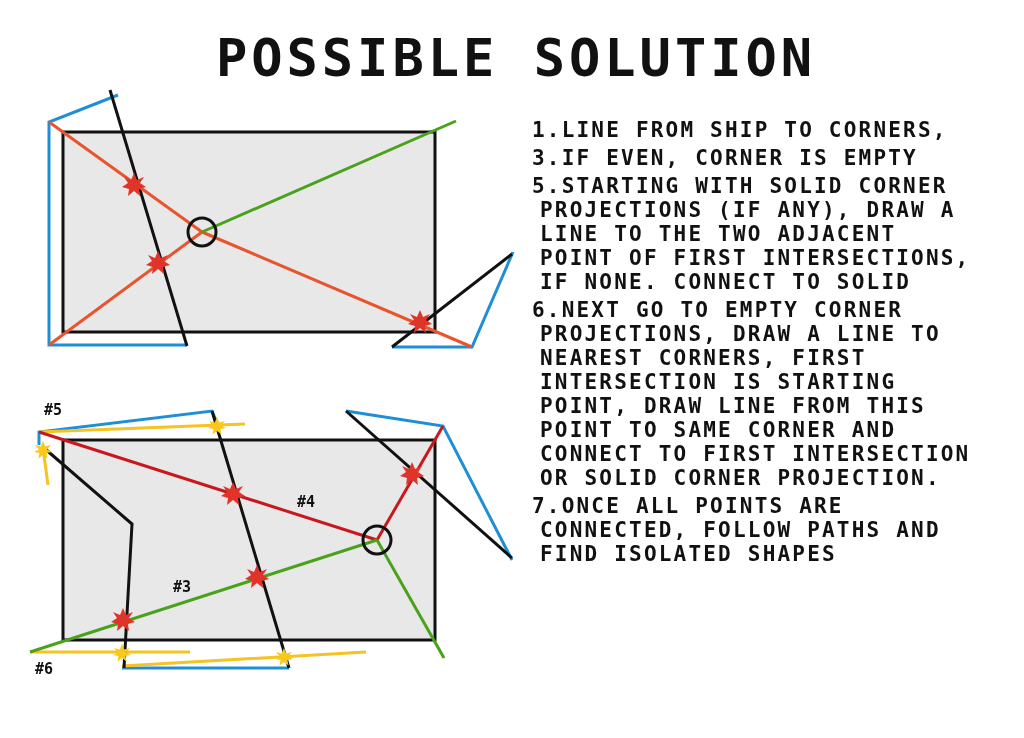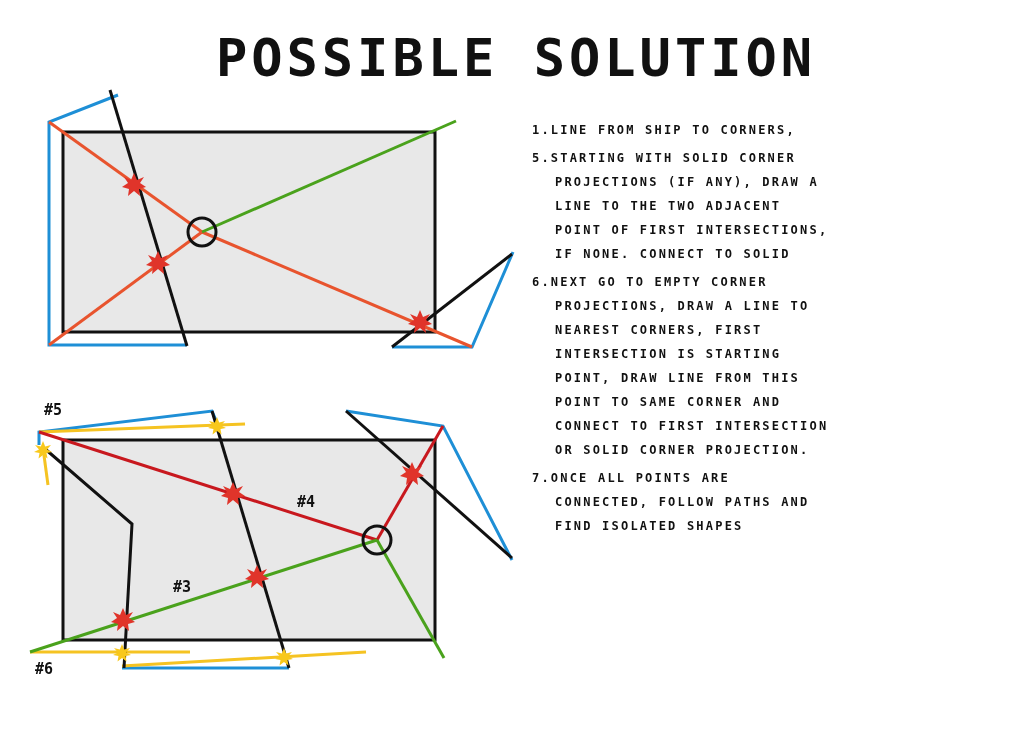--- a/index.html
+++ b/index.html
@@ -1,22 +1,22 @@
 <!DOCTYPE html>
 <html><head>
 <meta charset="utf-8">
 <style>
   html, body { margin: 0; padding: 0; background: #ffffff; }
   body { width: 1024px; height: 738px; position: relative; overflow: hidden; font-family: "DejaVu Sans Mono", monospace; color: #111; }
   .title { position: absolute; left: 4px; top: 28px; width: 1024px; text-align: center; font-family: "DejaVu Sans Mono", monospace; font-weight: bold; font-size: 52px; letter-spacing: 4px; color: #111; }
   .diagram { position: absolute; left: 0; top: 0; }
   .steps { position: absolute; left: 532px; top: 118px; width: 480px; }
-  .step { font-family: "DejaVu Sans Mono", monospace; font-weight: bold; font-size: 12px; line-height: 24px; letter-spacing: 2.2px; text-transform: uppercase; color: #111; margin-bottom: 4px; }
+  .step { font-family: "DejaVu Sans Mono", monospace; font-weight: bold; font-size: 21px; line-height: 24px; letter-spacing: 2.2px; text-transform: uppercase; color: #111; margin-bottom: 4px; }
   .step .line { display: block; white-space: pre; }
-  .step .line.indent { padding-left: 8px; margin-left: 15px; }
+  .step .line.indent { padding-left: 8px; }
   .lbl { position: absolute; font-family: "DejaVu Sans Mono", monospace; font-weight: bold; font-size: 15px; color: #111; }
 </style>
 </head>
 <body>
 
 <div class="title">POSSIBLE SOLUTION</div>
 
 <svg class="diagram" width="1024" height="738" viewBox="0 0 1024 738">
   <defs>
     <polygon id="star" points="0,-12 3,-5 10,-8 6,-2 12,2 5,4 6,11 0,6 -6,11 -5,4 -12,2 -6,-2 -10,-8 -3,-5"></polygon>
@@ -84,20 +84,23 @@
 <div class="lbl" style="left:44px; top:401px;">#5</div>
 <div class="lbl" style="left:297px; top:493px;">#4</div>
 <div class="lbl" style="left:173px; top:578px;">#3</div>
 <div class="lbl" style="left:35px; top:660px;">#6</div>
 
 <div class="steps">
   <div class="step">
     <span class="line">1.LINE FROM SHIP TO CORNERS,</span>
   </div>
   <div class="step">
+    <span class="line">3.IF EVEN, CORNER IS EMPTY</span>
+  </div>
+  <div class="step">
     <span class="line">5.STARTING WITH SOLID CORNER</span>
     <span class="line indent">PROJECTIONS (IF ANY), DRAW A</span>
     <span class="line indent">LINE TO THE TWO ADJACENT</span>
     <span class="line indent">POINT OF FIRST INTERSECTIONS,</span>
     <span class="line indent">IF NONE. CONNECT TO SOLID</span>
   </div>
   <div class="step">
     <span class="line">6.NEXT GO TO EMPTY CORNER</span>
     <span class="line indent">PROJECTIONS, DRAW A LINE TO</span>
     <span class="line indent">NEAREST CORNERS, FIRST</span>

